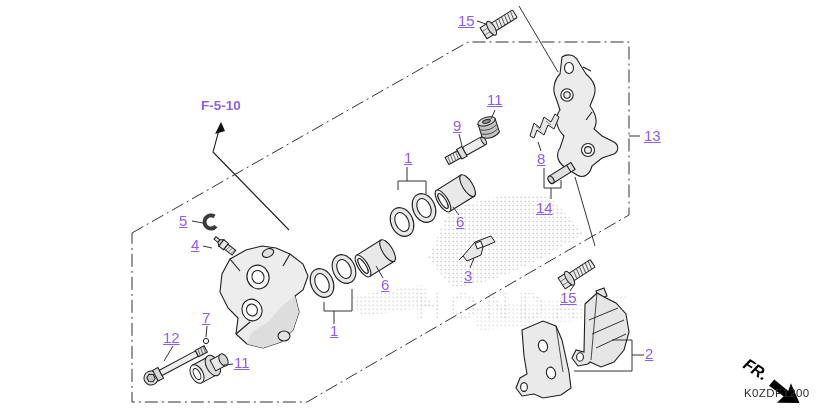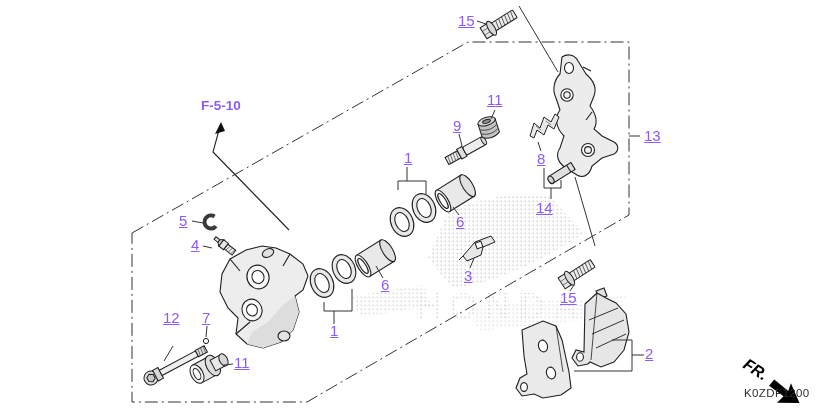--- a/index.html
+++ b/index.html
@@ -235,19 +235,19 @@
 <div class="pl" style="left:404px;top:150px">1</div>
 <div class="pl" style="left:536px;top:200px">14</div>
 <div class="pl" style="left:456px;top:214px">6</div>
 <div class="pl" style="left:179px;top:213px">5</div>
 <div class="pl" style="left:191px;top:237px">4</div>
 <div class="pl" style="left:464px;top:268px">3</div>
 <div class="pl" style="left:381px;top:277px">6</div>
 <div class="pl" style="left:560px;top:290px">15</div>
 <div class="pl" style="left:330px;top:323px">1</div>
 <div class="pl" style="left:202px;top:310px">7</div>
-<div class="pl" style="left:163px;top:310px">12</div>
+<div class="pl" style="left:163px;top:330px">12</div>
 <div class="pl" style="left:234px;top:355px">11</div>
 <div class="pl" style="left:645px;top:346px">2</div>
 
 <div class="code" style="left:744px;top:388px">K0ZDF1200</div>
 
 </div>
 
 </body></html>

